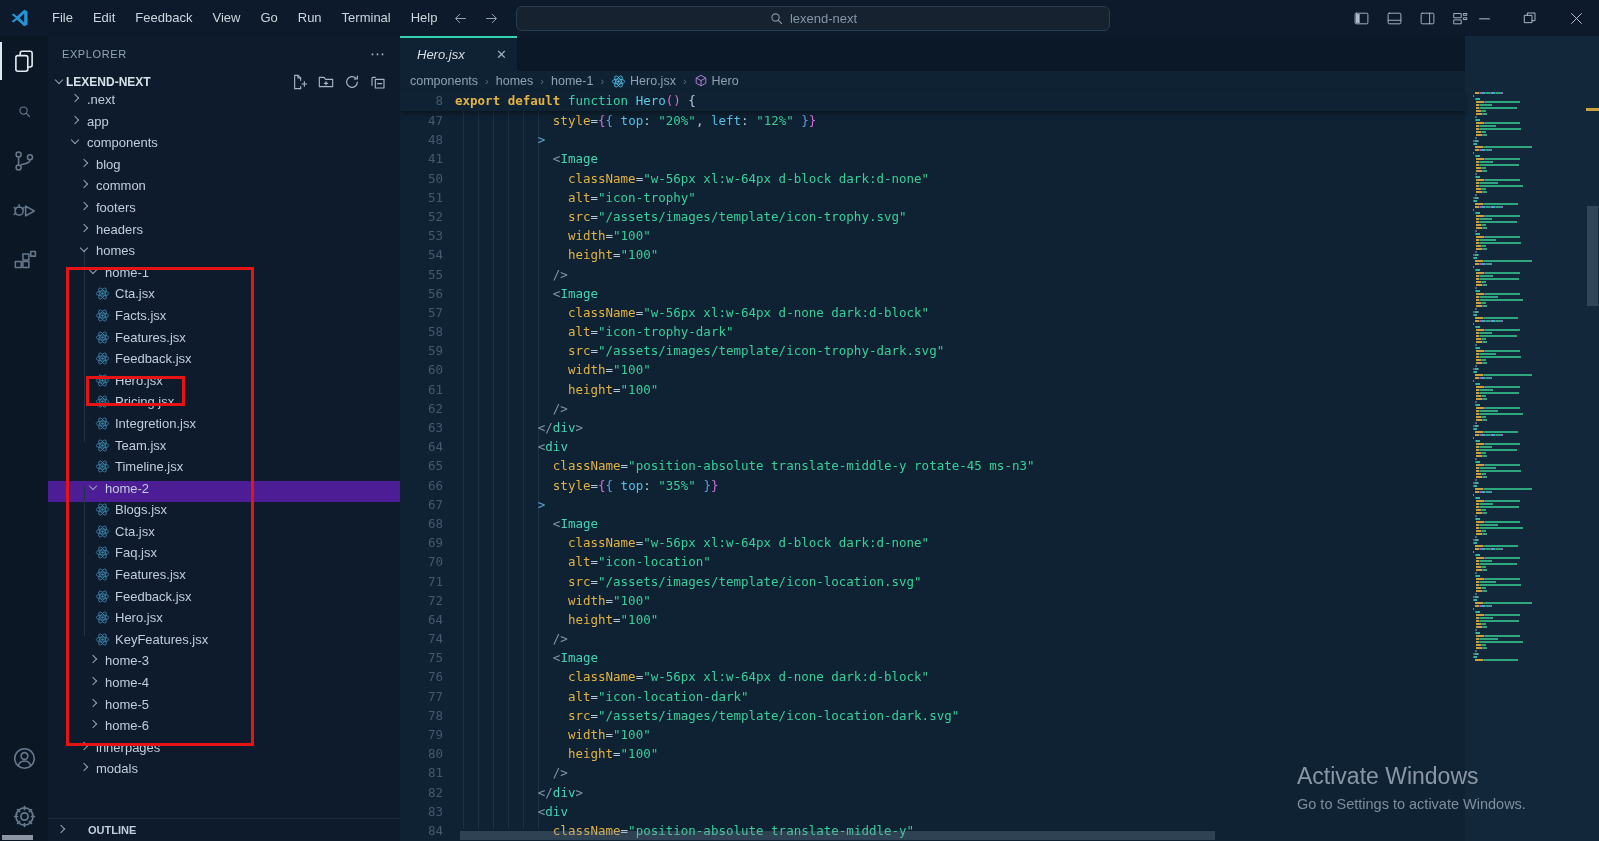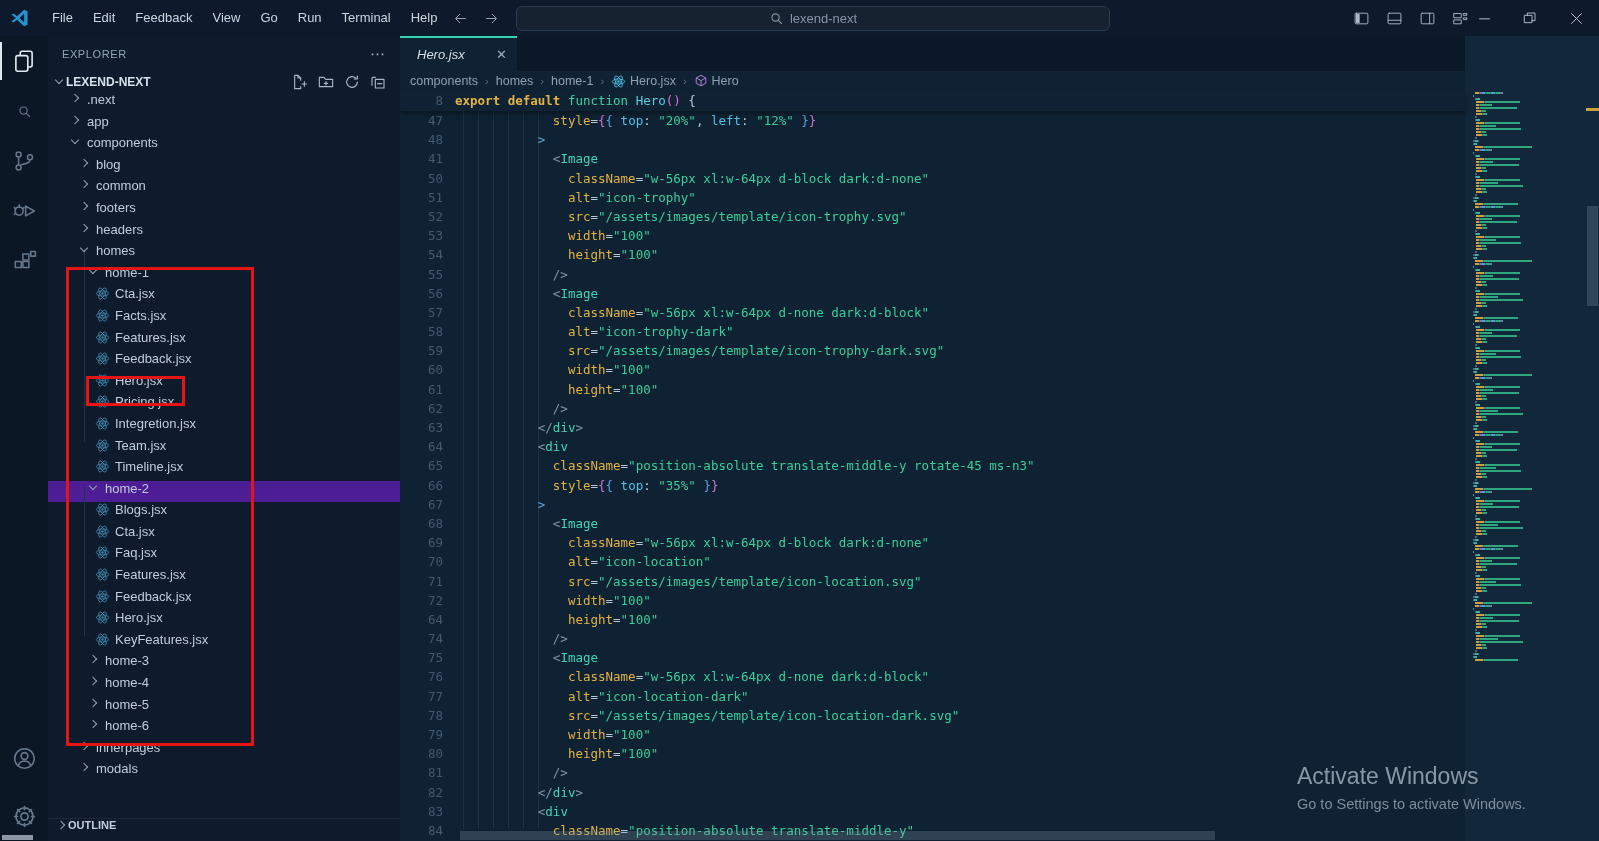--- a/index.html
+++ b/index.html
@@ -36,22 +36,22 @@
   .tree{font-size:13px}
   .trow{height:21.6px;display:flex;gap:5px;white-space:nowrap;cursor:default}
   .trow.sel{background:#4c1d95}
   .twisty{width:14px;height:14px;position:relative;flex:0 0 14px}
   .twisty.right::after,.twisty.down::after{content:"";position:absolute;left:4px;top:3px;width:5px;height:5px;
       border-right:1.4px solid #93a4b6;border-bottom:1.4px solid #93a4b6;transform:rotate(-45deg)}
   .twisty.down::after{transform:rotate(45deg);top:2px}
   .ficon{color:#3e86ad;flex:0 0 15px}
   .tree-guide{position:absolute;left:36px;width:1px;background:#223246}
   .bottom-sections{position:absolute;left:0;right:0}
-  .bsec{height:22px;display:flex;border-top:1px solid #1a2a3c;font-size:11px;font-weight:bold;
-        color:#c3cfdc;padding-left:6px;gap:0}
+  .bsec{height:22px;display:flex;align-items:center;border-top:1px solid #1a2a3c;font-size:11px;font-weight:bold;
+        color:#c3cfdc;padding-left:6px;gap:20px}
   
   .editor{position:absolute;left:400px;top:36px;right:0;bottom:0;background:var(--bg-editor)}
   .tabstrip{position:absolute;left:0;top:0;right:0;height:35px;background:var(--bg-tabstrip);display:flex}
   .tab{width:117px;background:var(--bg-editor);border-top:2px solid var(--accent);display:flex;align-items:center;
        gap:7px;padding:0 10px;box-sizing:border-box;font-size:13px;color:#d5dfe9;font-style:italic}
   .tab .ticon{color:#4fc0e8}
   .tab .tclose{margin-left:auto;font-style:normal;color:#9fb0c0;font-size:13px}
   .ed-acts{margin-left:auto;display:flex;align-items:center;gap:14px;padding-right:14px;color:#aebacd}
   .breadcrumbs{position:absolute;left:0;top:35px;right:0;height:20px;display:flex;align-items:center;
                padding-left:10px;font-size:12.5px;color:#8ea0b2;gap:7px}

